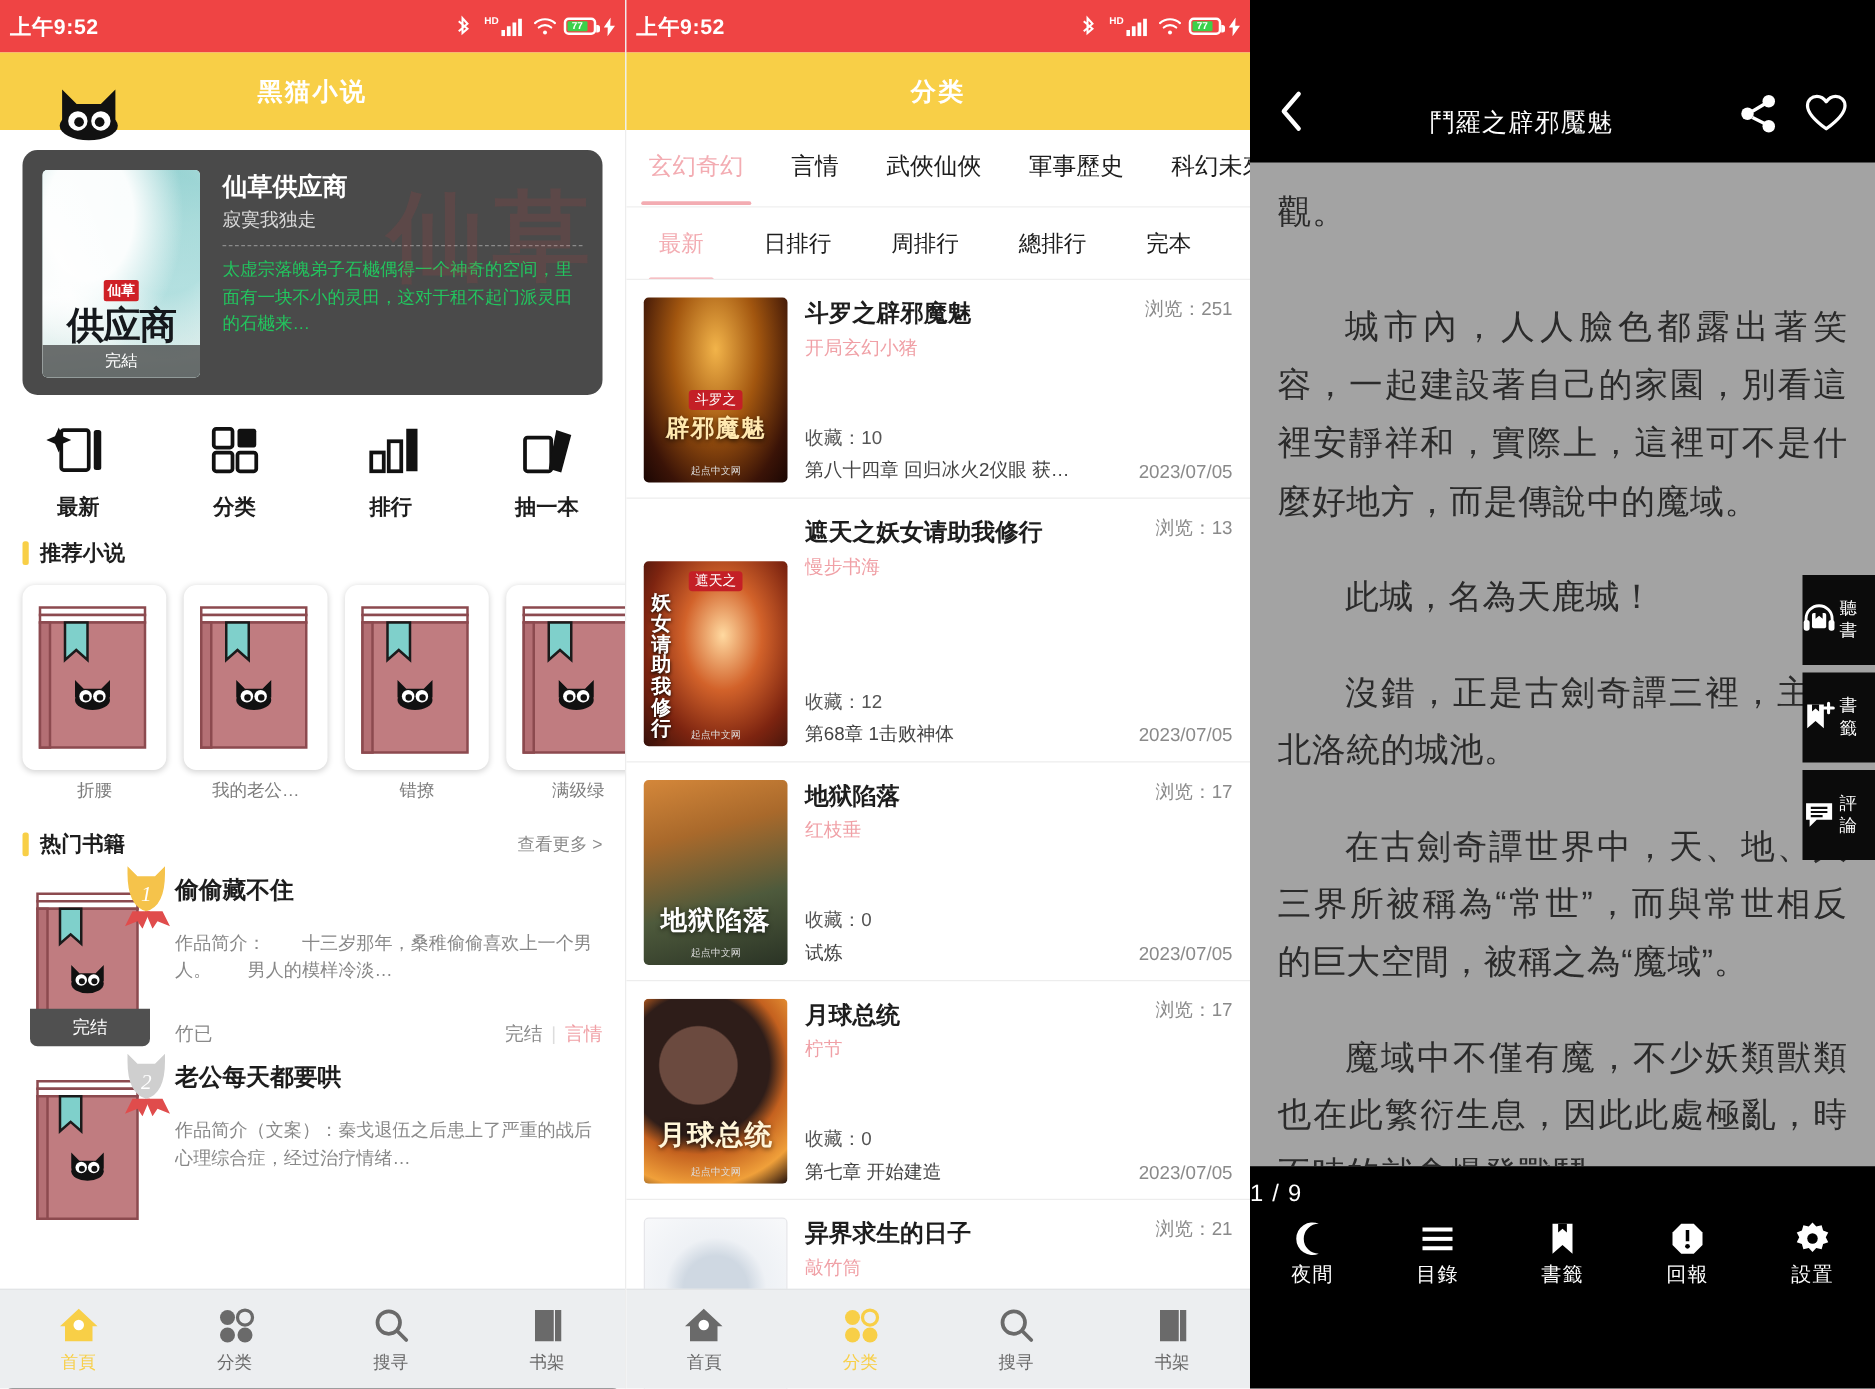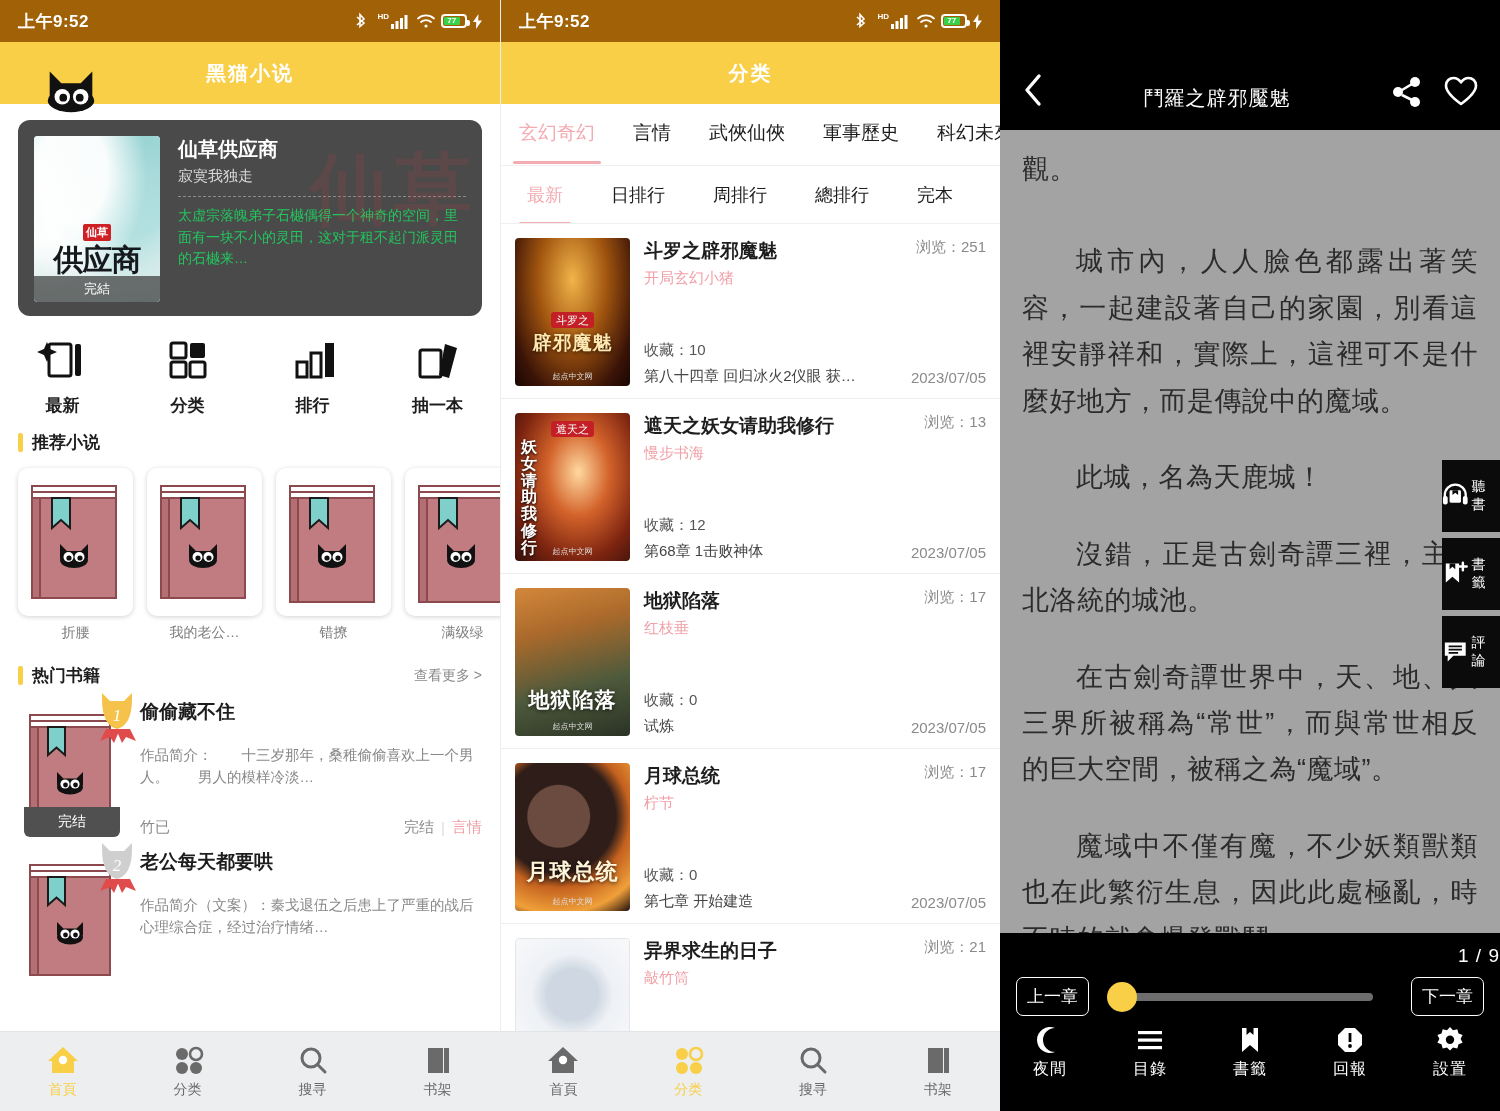--- a/index.html
+++ b/index.html
@@ -7,22 +7,22 @@
     width: 1500px; height: 1111px;
     font-family: "Liberation Sans", "DejaVu Sans", sans-serif;
     background: #fff; overflow: hidden;
   }
   .screen-wrap { display: flex; width: 1500px; height: 1111px; }
   .panel { width: 500px; height: 1111px; position: relative; overflow: hidden; }
 
   
   .p1 { background: #ffffff; }
   .status-bar {
-    height: 42px; background: #a16207; display: flex; align-items: center;
-    justify-content: space-between; padding: 0 18px;
+    height: 42px; background: #ef4444; display: flex; align-items: center;
+    justify-content: space-between; padding: 0 8px;
   }
   .status-time { color: #fff; font-size: 17px; font-weight: 700; letter-spacing: .5px; }
   .status-icons { display: flex; align-items: center; gap: 6px; }
   .sb-ic { display: inline-flex; align-items: center; }
   .batt {
     width: 26px; height: 14px; border: 2px solid #fff; border-radius: 4px;
     position: relative; display: inline-flex; align-items: center; padding: 1px;
   }
   .batt:after{ content:""; position:absolute; right:-5px; top:4px; width:3px; height:6px;
     background:#fff; border-radius:0 2px 2px 0; }
@@ -197,21 +197,21 @@
   .rd-side { position:absolute; right:0; top:460px; z-index:7; }
   .rd-sbtn {
     width:58px; height:72px; background:#0b0b0b; color:#fff; display:flex;
     flex-direction:row; align-items:center; justify-content:center; gap:3px;
     margin-bottom:6px;
   }
   .rd-sbtn span { font-size:14px; letter-spacing:1px; }
 
   .rd-bottom { position:absolute; left:0; right:0; bottom:0; height:178px; background:#000;
                z-index:8; }
-  .rd-page { text-align:right; color:#fff; font-size:19px; padding-top:12px; letter-spacing:1px;}
+  .rd-page { text-align:left; color:#fff; font-size:19px; padding-top:12px; letter-spacing:1px;}
   .rd-chapnav { display:flex; align-items:center; padding: 10px 16px 0 16px; gap:12px; }
   .chap-btn { border:1.5px solid #fff; color:#fff; font-size:17px; border-radius:7px;
               padding:7px 10px; white-space:nowrap; }
   .slider-wrap { flex:1; position:relative; height:30px; display:flex; align-items:center; }
   .slider-track { position:absolute; left:26px; right:26px; height:8px; background:#6d6d6d;
                   border-radius:4px; }
   .slider-knob { position:absolute; left:6px; width:30px; height:30px; background:#f8cf47;
                  border-radius:50%; }
   .rd-tools { display:flex; align-items:center; margin-top:10px; }
   .rd-tool { flex:1; display:flex; flex-direction:column; align-items:center; gap:5px; }
@@ -596,21 +596,21 @@
           <div class="bauthor">开局玄幻小猪</div>
           <div class="bfav"><span>收藏：</span><span>10</span></div>
           <div class="bbottom">
             <div class="bchapter">第八十四章 回归冰火2仪眼 获…</div>
             <div class="bdate">2023/07/05</div>
           </div>
         </div>
       </div>
 
       <div class="brow">
-        <div class="bcover" style="background:radial-gradient(ellipse at 55% 40%,#ffd9a0 0%,#d2622a 35%,#7d2410 70%,#35100a 100%);">
+        <div class="bcover" style="background:radial-gradient(ellipse at 55% 40%,#ffd9a0 0%,#d2622a 35%,#7d2410 70%,#35100a 100%);margin-top:36px;">
           <div style="position:absolute;top:6px;left:0;right:0;text-align:center;">
             <span style="background:#c41f26;color:#fff;font-size:11px;padding:2px 5px;border-radius:3px;">遮天之</span>
           </div>
           <div style="position:absolute;top:26px;left:6px;width:22px;color:#fff;font-size:16px;font-weight:700;line-height:1.05;text-shadow:0 1px 3px #000;">妖女请助我修行</div>
           <div class="bsrc">起点中文网</div>
         </div>
         <div class="binfo">
           <div class="btop">
             <div class="btitle">遮天之妖女请助我修行</div>
             <div class="bviews"><span>浏览：</span><span>13</span></div>
@@ -774,28 +774,20 @@
         <svg width="28" height="26" viewBox="0 0 28 26">
           <path d="M3 3 h22 v14 h-13 l-6 6 v-6 h-3z" fill="#fff"></path>
           <path d="M7 7 h14 M7 10.5 h14 M7 14 h10" stroke="#0b0b0b" stroke-width="1.8"></path>
         </svg>
         <span>評論</span>
       </div>
     </div>
 
     <div class="rd-bottom">
       <div class="rd-page">1 / 9</div>
-      <div class="rd-chapnav">
-        <div class="chap-btn">上一章</div>
-        <div class="slider-wrap">
-          <div class="slider-track"></div>
-          <div class="slider-knob"></div>
-        </div>
-        <div class="chap-btn">下一章</div>
-      </div>
       <div class="rd-tools">
         <div class="rd-tool">
           <svg width="30" height="28" viewBox="0 0 30 28">
             <path d="M20 2 A13 13 0 1 0 20 26 A11 11 0 0 1 20 2z" fill="#fff"></path>
           </svg>
           <span>夜間</span>
         </div>
         <div class="rd-tool">
           <svg width="30" height="28" viewBox="0 0 30 28">
             <rect x="3" y="5" width="24" height="3.2" fill="#fff"></rect>

